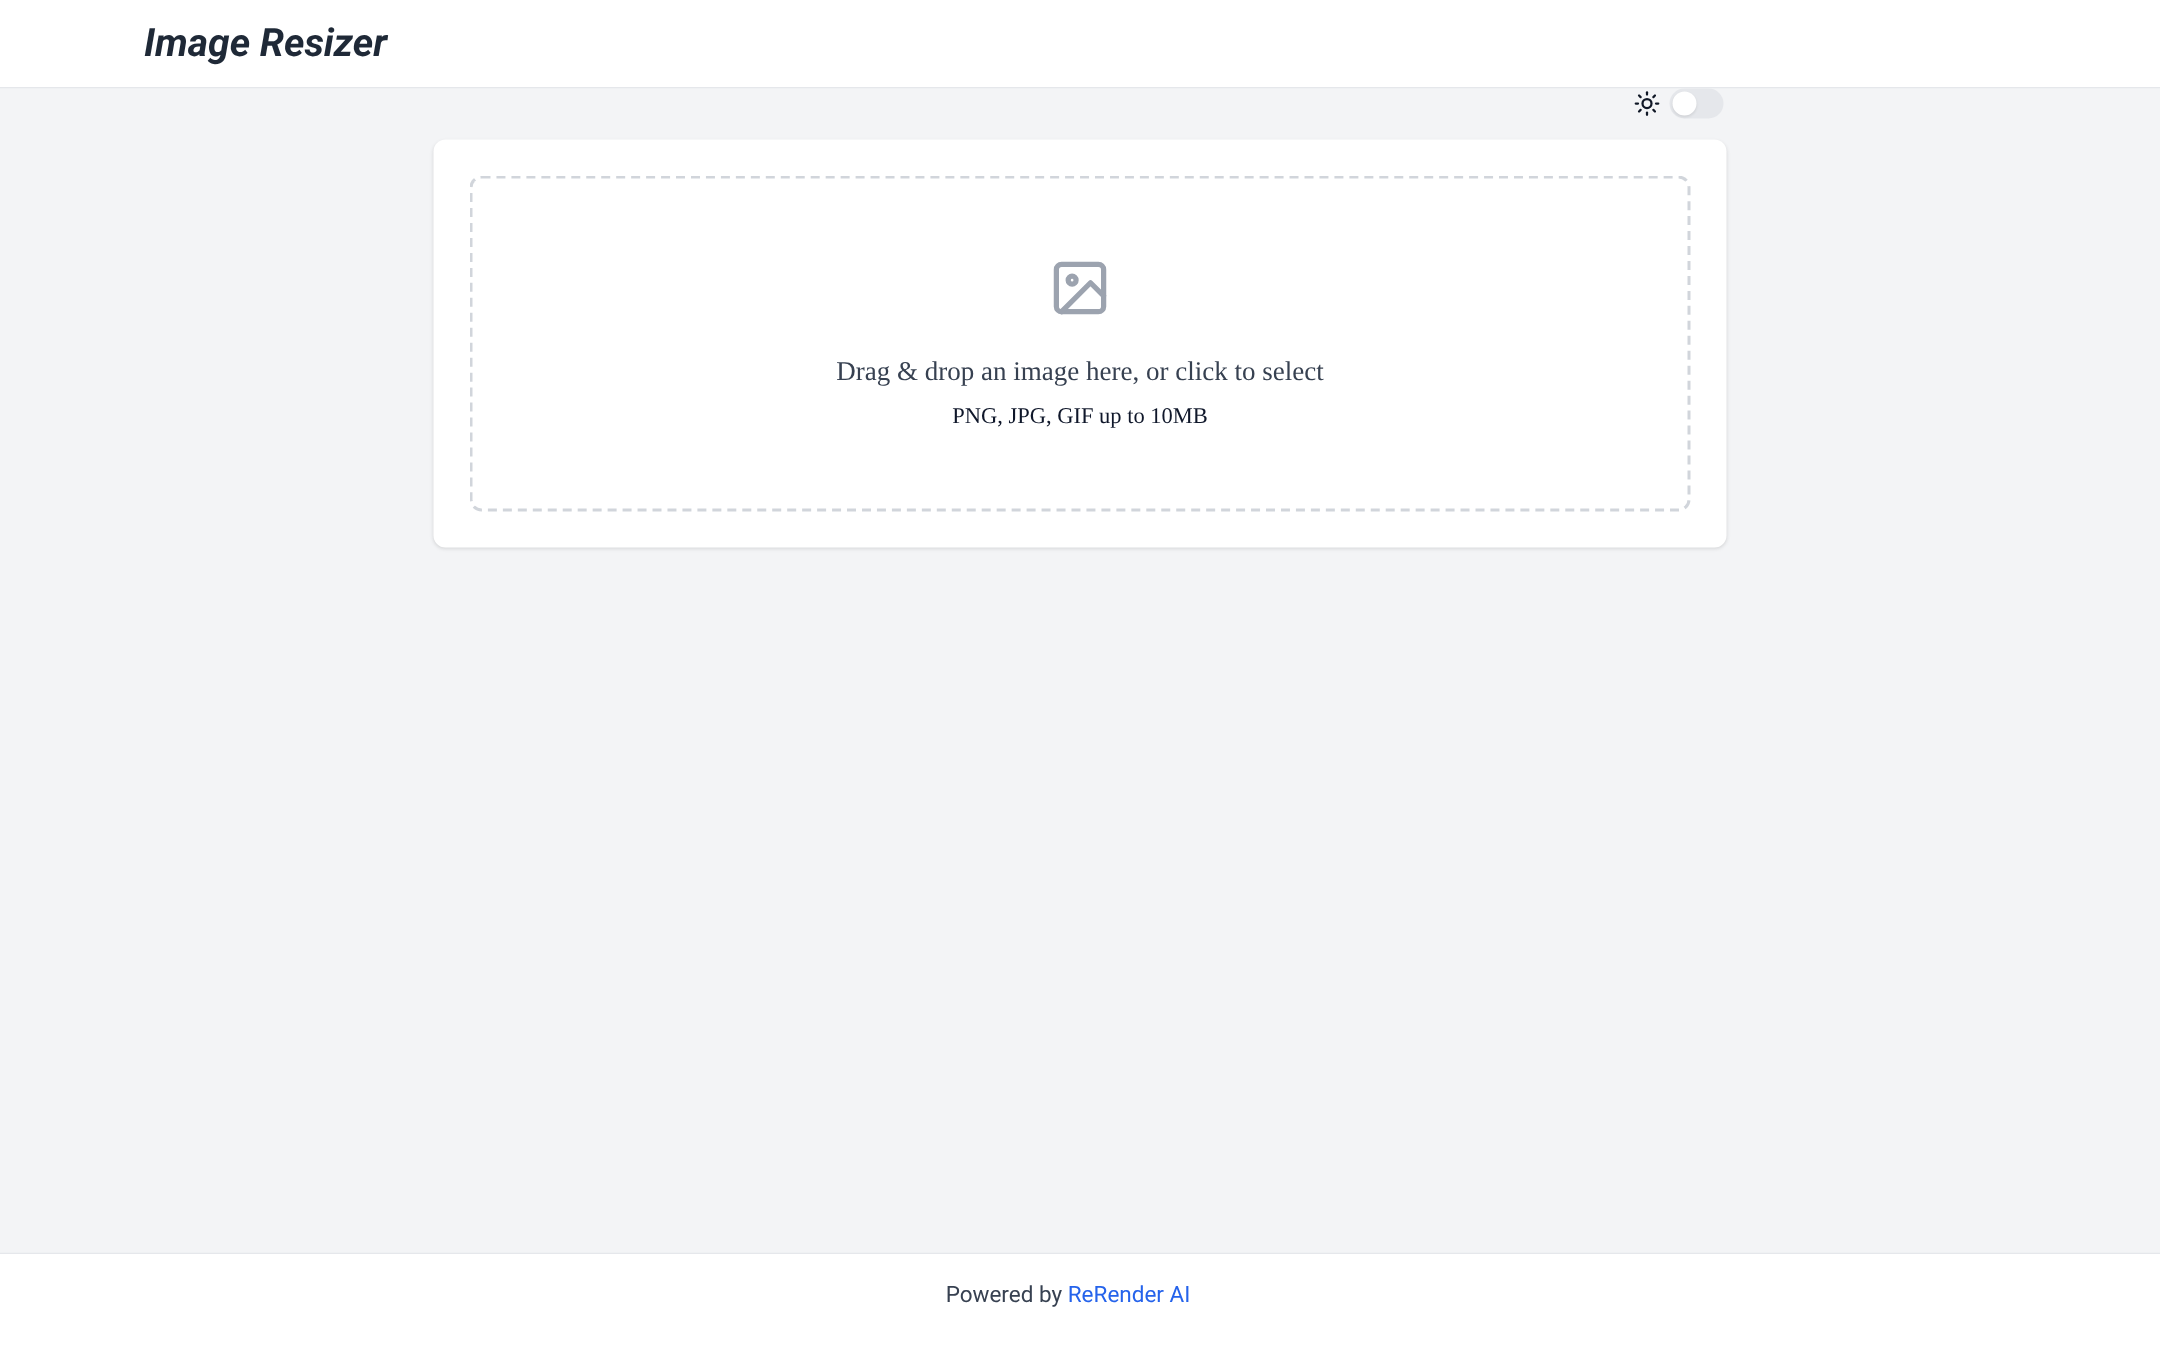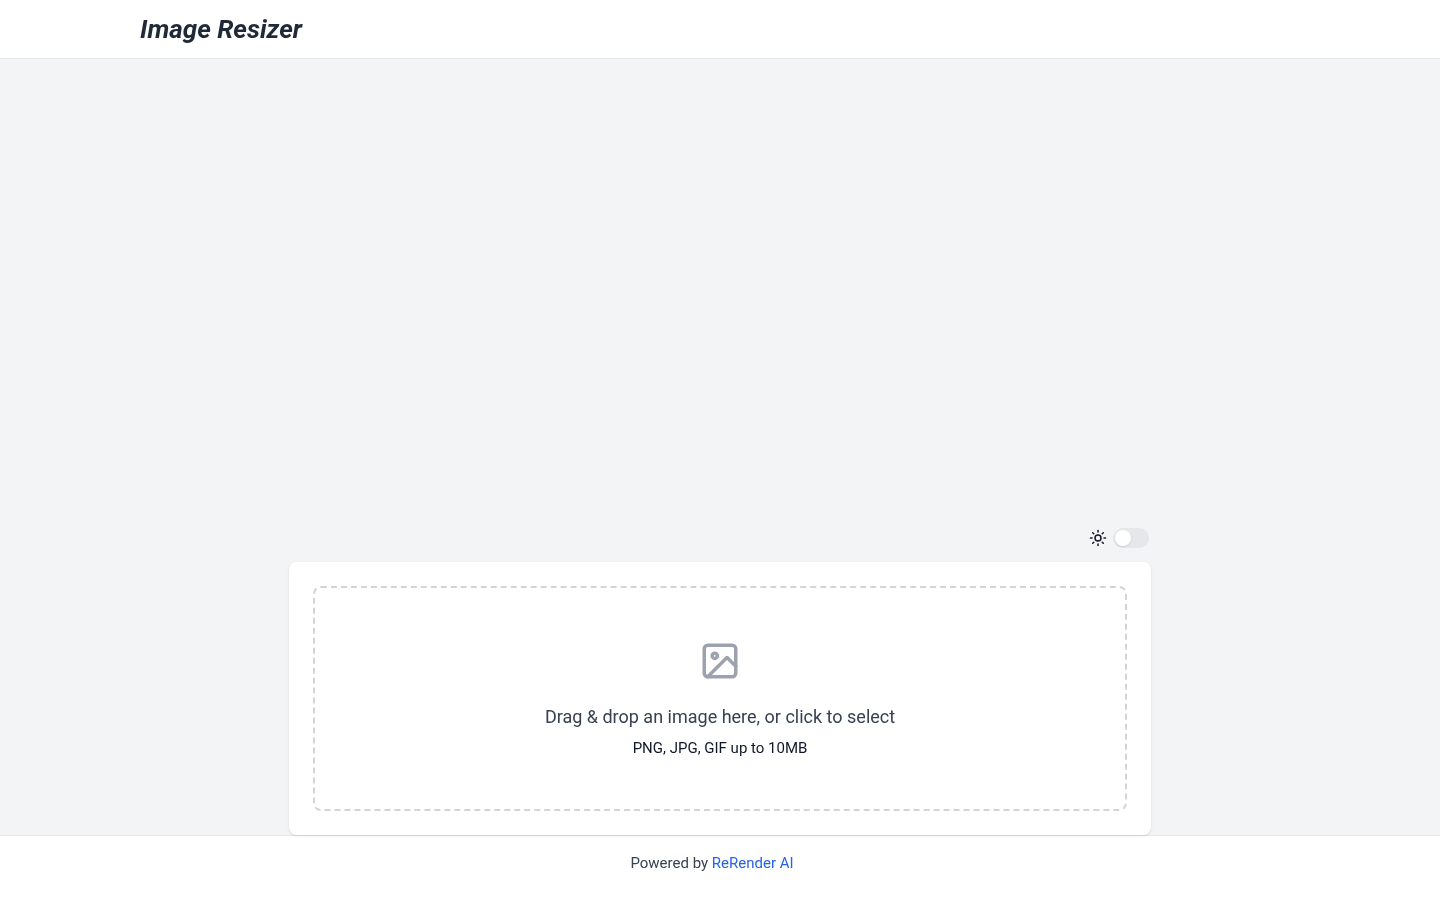--- a/index.html
+++ b/index.html
@@ -19,28 +19,28 @@
     .header {
       background-color: #ffffff;
       border-bottom: 1px solid #e5e7eb;
       padding: 14px 96px;
     }
     .app-title {
       font-size: 26px;
       font-weight: 700;
       font-style: italic;
       color: #1f2937;
-      margin-left: 44px;
     }
     .main {
       flex: 1;
       display: flex;
       justify-content: center;
-      align-items: flex-end;
+      align-items: flex-start;
       position: relative;
+      font-family: Liberation Serif, serif;
     }
     .center-wrapper {
       width: 862px;
       position: relative;
     }
     .toggle-row {
       display: flex;
       align-items: center;
       justify-content: flex-end;
       gap: 6px;

